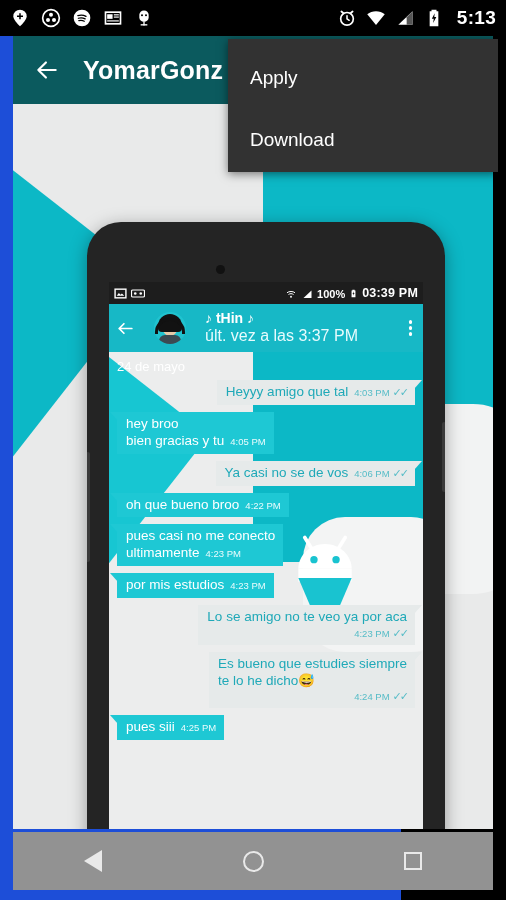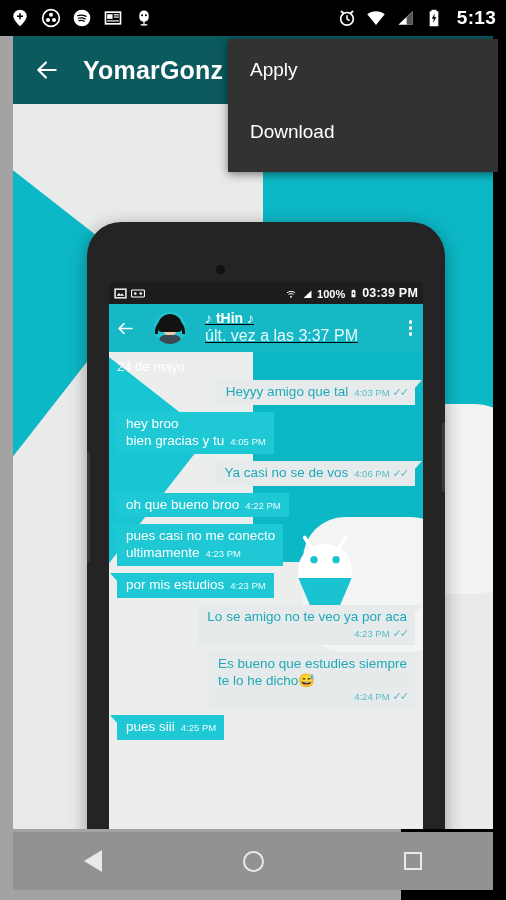--- a/index.html
+++ b/index.html
@@ -1,21 +1,21 @@
 <!DOCTYPE html>
 <html><head>
 <meta charset="utf-8">
 <style>
   * { margin:0; padding:0; box-sizing:border-box; }
   html,body{ background:#000; }
   body{
     width:506px; height:900px; position:relative; overflow:hidden;
     font-family:"Liberation Sans", sans-serif;
   }
-  .screen{ position:absolute; inset:0; width:401px; height:900px; background:#a3a3a3; }
+  .screen{ position:absolute; inset:0; width:401px; height:900px; background:#1d4ed8; }
 
   
   .statusbar{
     position:absolute; left:0; top:0; width:506px; height:36px;
     background:#000; display:flex; align-items:center;
     padding:0 10px; z-index:60;
   }
   .sb-left{ display:flex; align-items:center; gap:11px; }
   .sb-right{ margin-left:auto; display:flex; align-items:center; gap:9px; }
   .sb-time{ color:#fff; font-size:19px; font-weight:bold; letter-spacing:.3px; margin-left:4px; }
@@ -67,21 +67,21 @@
     height:22px; background:#1d1d1d; display:flex; align-items:center;
     padding:0 5px; color:#fff;
   }
   .ph-st-right{ margin-left:auto; display:flex; align-items:flex-end; gap:4px; }
   .ph-batt{ font-size:11px; font-weight:bold; }
   .ph-clock{ font-size:12.5px; font-weight:bold; letter-spacing:.2px; }
 
   
   .ph-header{
     height:48px; background:#17b8c6; display:flex; align-items:center;
-    padding:0 7px; gap:19px;text-decoration:underline;
+    padding:0 7px; gap:19px;
   }
   .ph-avatar{
     width:32px;height:32px;border-radius:50%;flex:0 0 32px;
     background:#20c3cf; position:relative; overflow:hidden;
   }
   .av-hair{ position:absolute; left:4px; top:2px; width:24px; height:18px;
             border-radius:12px 12px 4px 4px; background:#121212; }
   .av-face{ position:absolute; left:9px; top:10px; width:14px; height:14px;
             border-radius:50%; background:#e8c9a8; }
   .av-phone{ position:absolute; left:1px; top:6px; width:30px; height:16px;
@@ -130,21 +130,21 @@
   .bmeta{ font-size:9.5px; margin-left:6px; white-space:nowrap; display:inline-block; }
   .bub.out .bmeta{ color:#56bcc7; }
   .bub.in .bmeta{ color:#eafcfd; }
   .bmeta.nl{ display:block; text-align:right; margin-left:0; margin-top:1px; }
   .ticks{ letter-spacing:-2px; margin-left:3px; font-size:11px; }
 
   
   .menu{
     position:absolute; left:228px; top:39px; width:270px; height:133px;
     background:#323232; z-index:50; box-shadow:0 2px 9px rgba(0,0,0,.5);
-    padding-top:0;
+    padding-top:8px;
   }
   .menu-item{
     height:62px; display:flex; align-items:center; padding-left:22px;
     color:#fff; font-size:19px;
   }
 
   
   .navbar{
     position:absolute; left:13px; bottom:10px; width:480px; height:58px;
     background:#929292; z-index:40; display:flex; align-items:center; justify-content:space-around;

